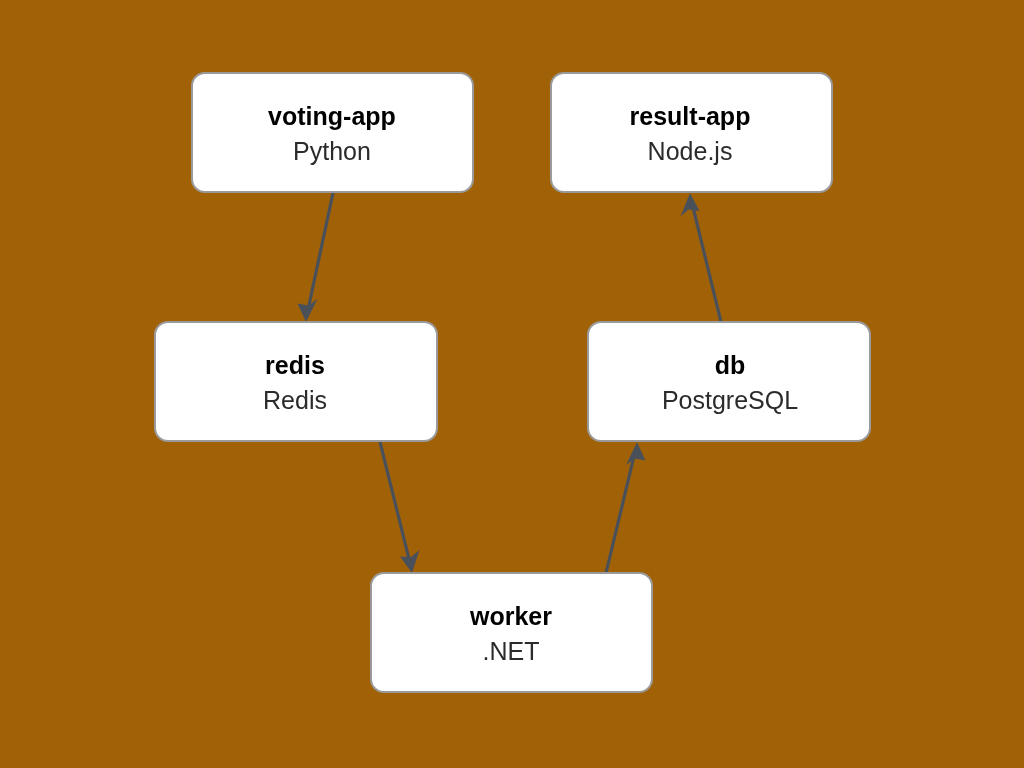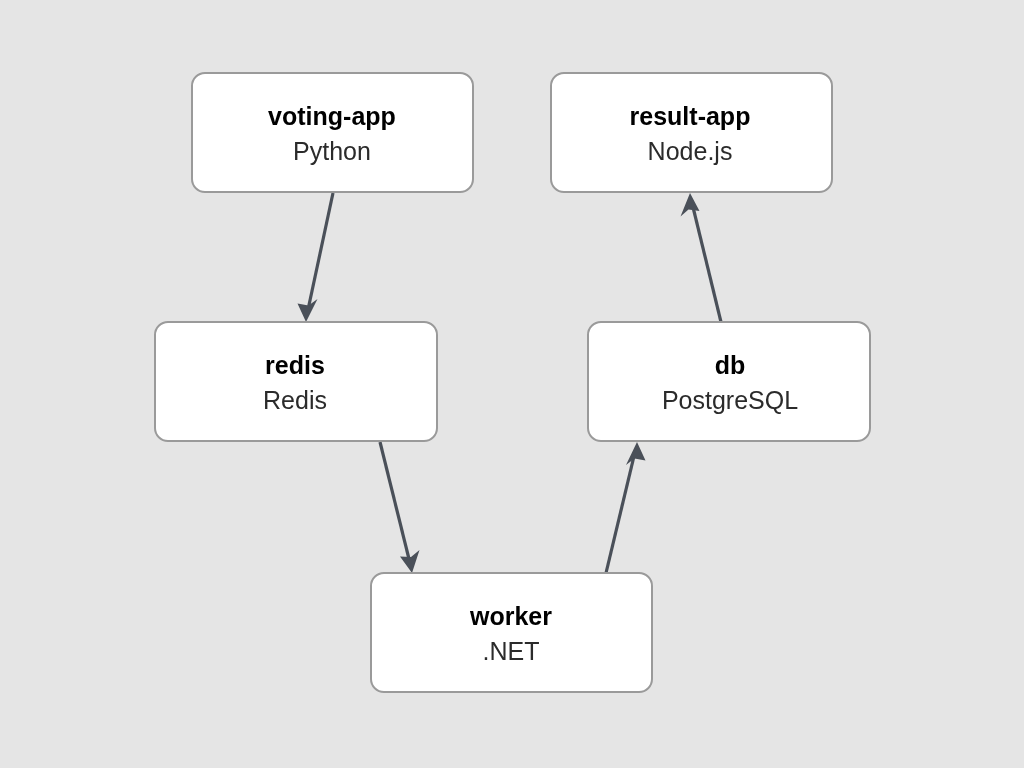--- a/index.html
+++ b/index.html
@@ -10,21 +10,21 @@
   body {
     width: 1024px;
     height: 768px;
     overflow: hidden;
     font-family: "Liberation Sans", sans-serif;
   }
   #diagram-root {
     position: relative;
     width: 1024px;
     height: 768px;
-    background: #e5e5e5;
+    background: #a16207;
     text-decoration: underline;
   }
   svg#arch-svg {
     position: absolute;
     top: 0;
     left: 0;
     width: 1024px;
     height: 768px;
     display: block;
   }

